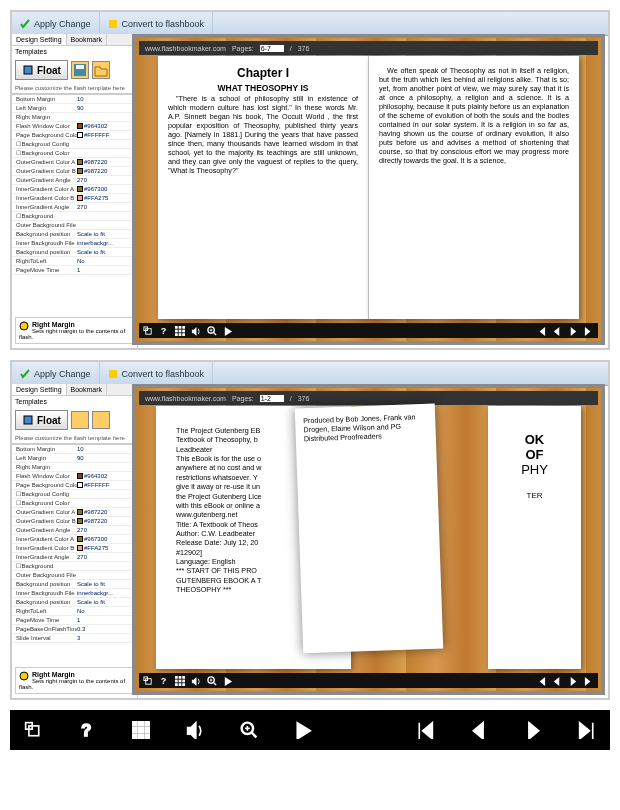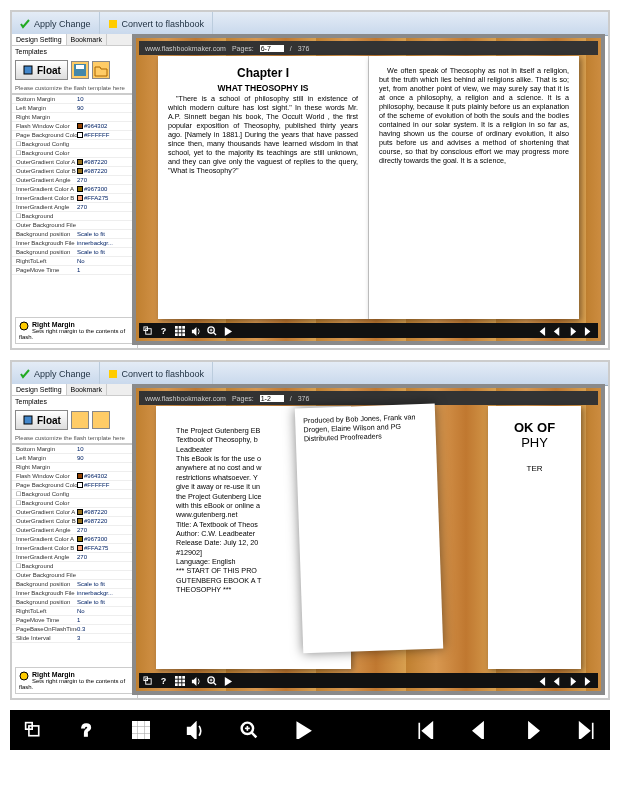--- a/index.html
+++ b/index.html
@@ -30,21 +30,21 @@
 .urlbar{height:14px;background:#333;display:flex;align-items:center;font-size:7px;color:#ccc;padding:0 6px;gap:6px}
 .urlbar input{width:24px;font-size:7px;background:#fff;border:none;padding:0 1px}
 .pages{position:absolute;top:18px;left:22px;right:22px;bottom:22px;display:flex}
 .page{background:#fff;flex:1;padding:10px 10px;font-size:7.2px;line-height:1.25;color:#000;overflow:hidden;box-shadow:2px 2px 6px rgba(0,0,0,.4)}
 .page.l{border-right:1px solid #ccc}
 .page h3{text-align:center;font-size:12px;margin-bottom:2px}
 .page h4{text-align:center;font-size:8.5px;margin-bottom:0}
 .page p{text-indent:8px;margin-bottom:3px;text-align:justify}
 .flip{position:absolute;top:18px;left:35%;width:30%;bottom:40px;background:#fff;box-shadow:0 0 12px rgba(0,0,0,.5);padding:8px;font-size:7.2px;z-index:5;transform:rotate(-2deg)}
 .pg2{position:absolute;top:18px;left:20px;bottom:22px;width:42%;background:#fff;padding:20px;font-size:7.2px;line-height:1.3;box-shadow:2px 2px 6px rgba(0,0,0,.4)}
-.pg3{position:absolute;top:18px;right:20px;bottom:22px;width:20%;background:#fff;padding:14px;font-size:10px;text-align:center;box-shadow:2px 2px 6px rgba(0,0,0,.4)}
+.pg3{position:absolute;top:18px;right:20px;bottom:22px;width:20%;background:#fff;padding:26px;font-size:10px;text-align:center;box-shadow:2px 2px 6px rgba(0,0,0,.4)}
 .ctrl{position:absolute;bottom:3px;left:3px;right:3px;height:15px;background:#111;display:flex;align-items:center;padding:0 4px;gap:6px}
 .ctrl .sp{flex:1}
 .cico{width:10px;height:10px;fill:#fff;cursor:pointer}
 .bigctrl{width:600px;height:40px;background:#000;margin:10px;display:flex;align-items:center;padding:0 14px;gap:36px}
 .bigctrl .sp{flex:1}
 .bico{width:18px;height:18px;fill:#fff;stroke:#fff;cursor:pointer}
 svg{display:block}
 </style>
 </head>
 <body>

